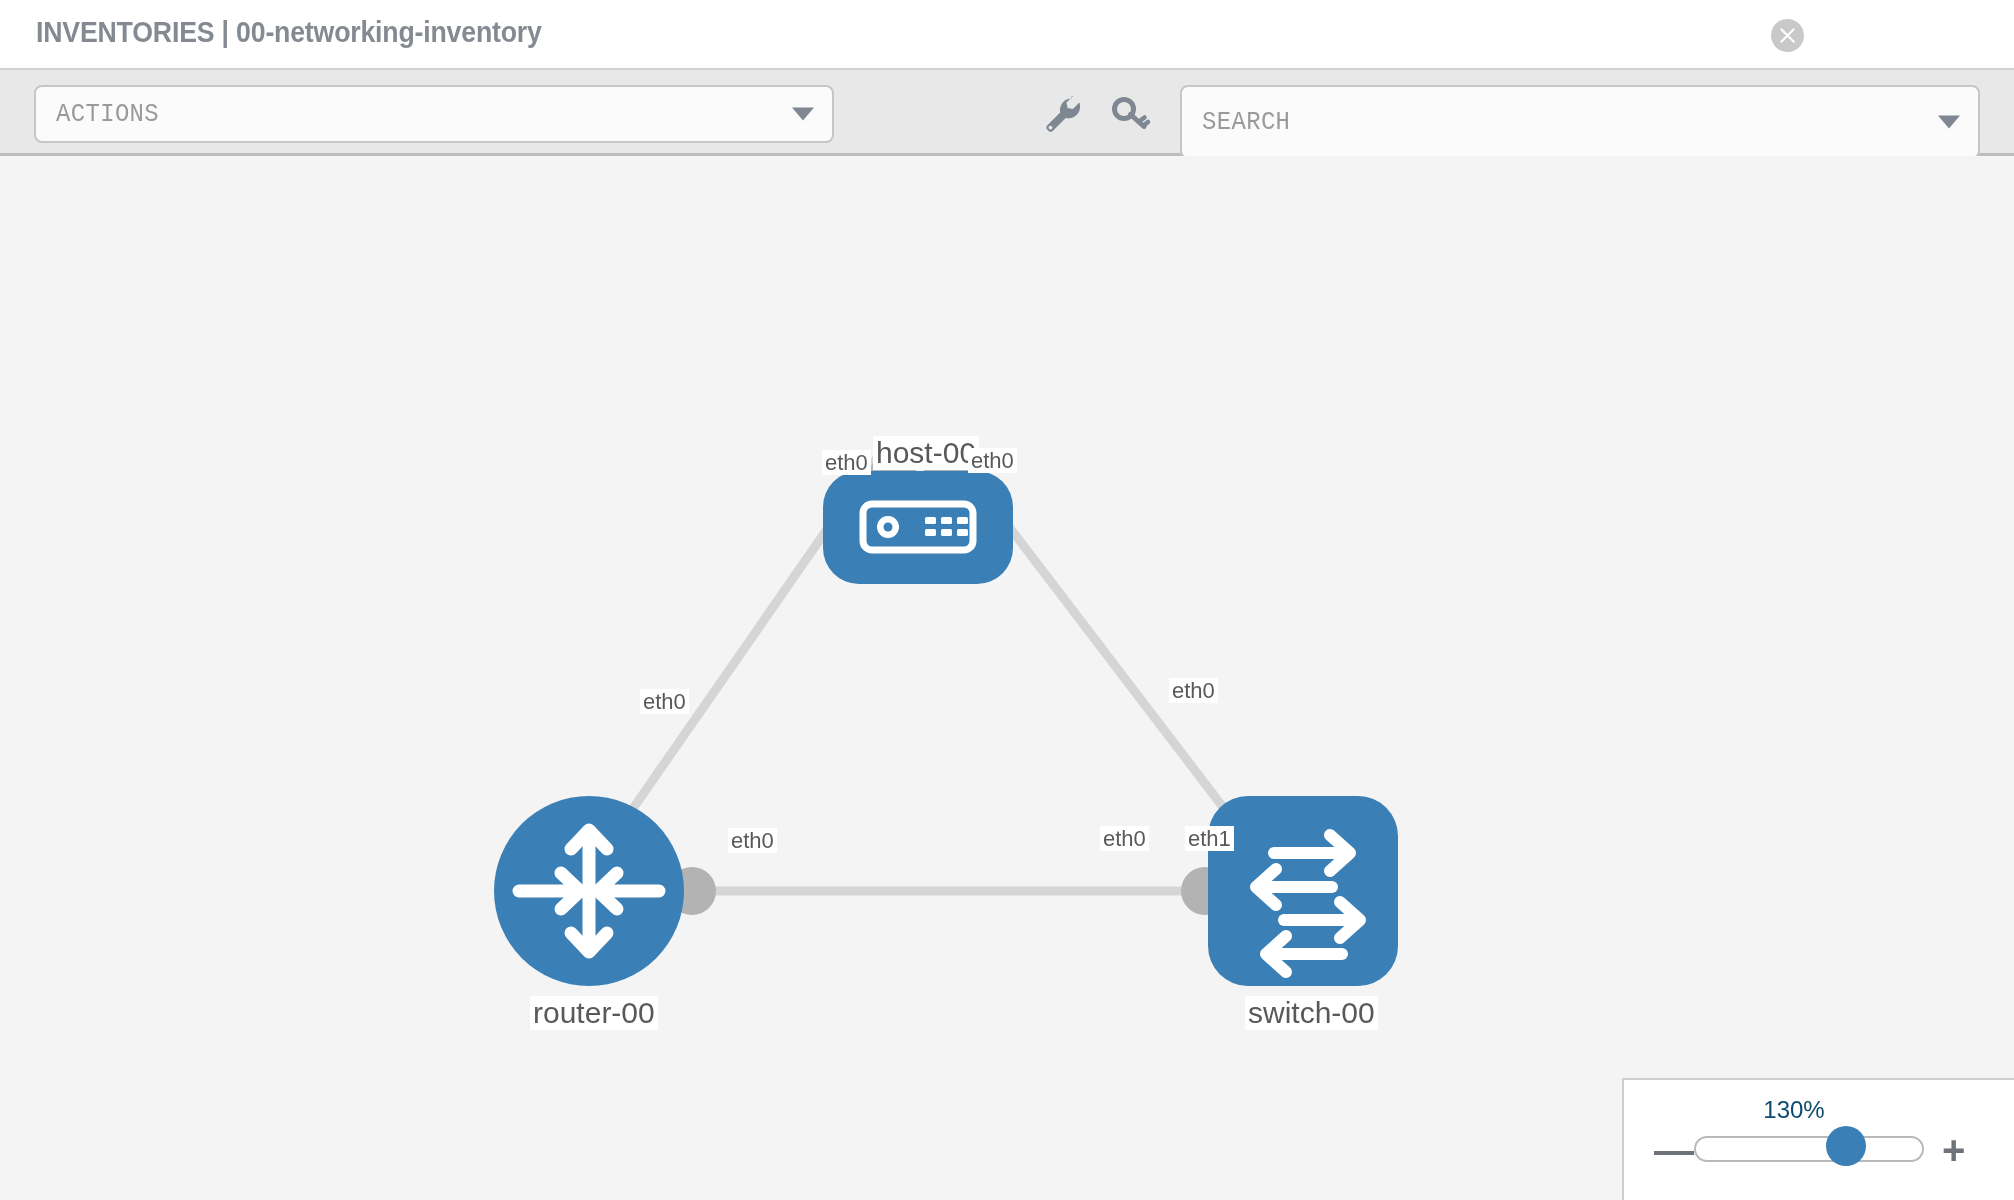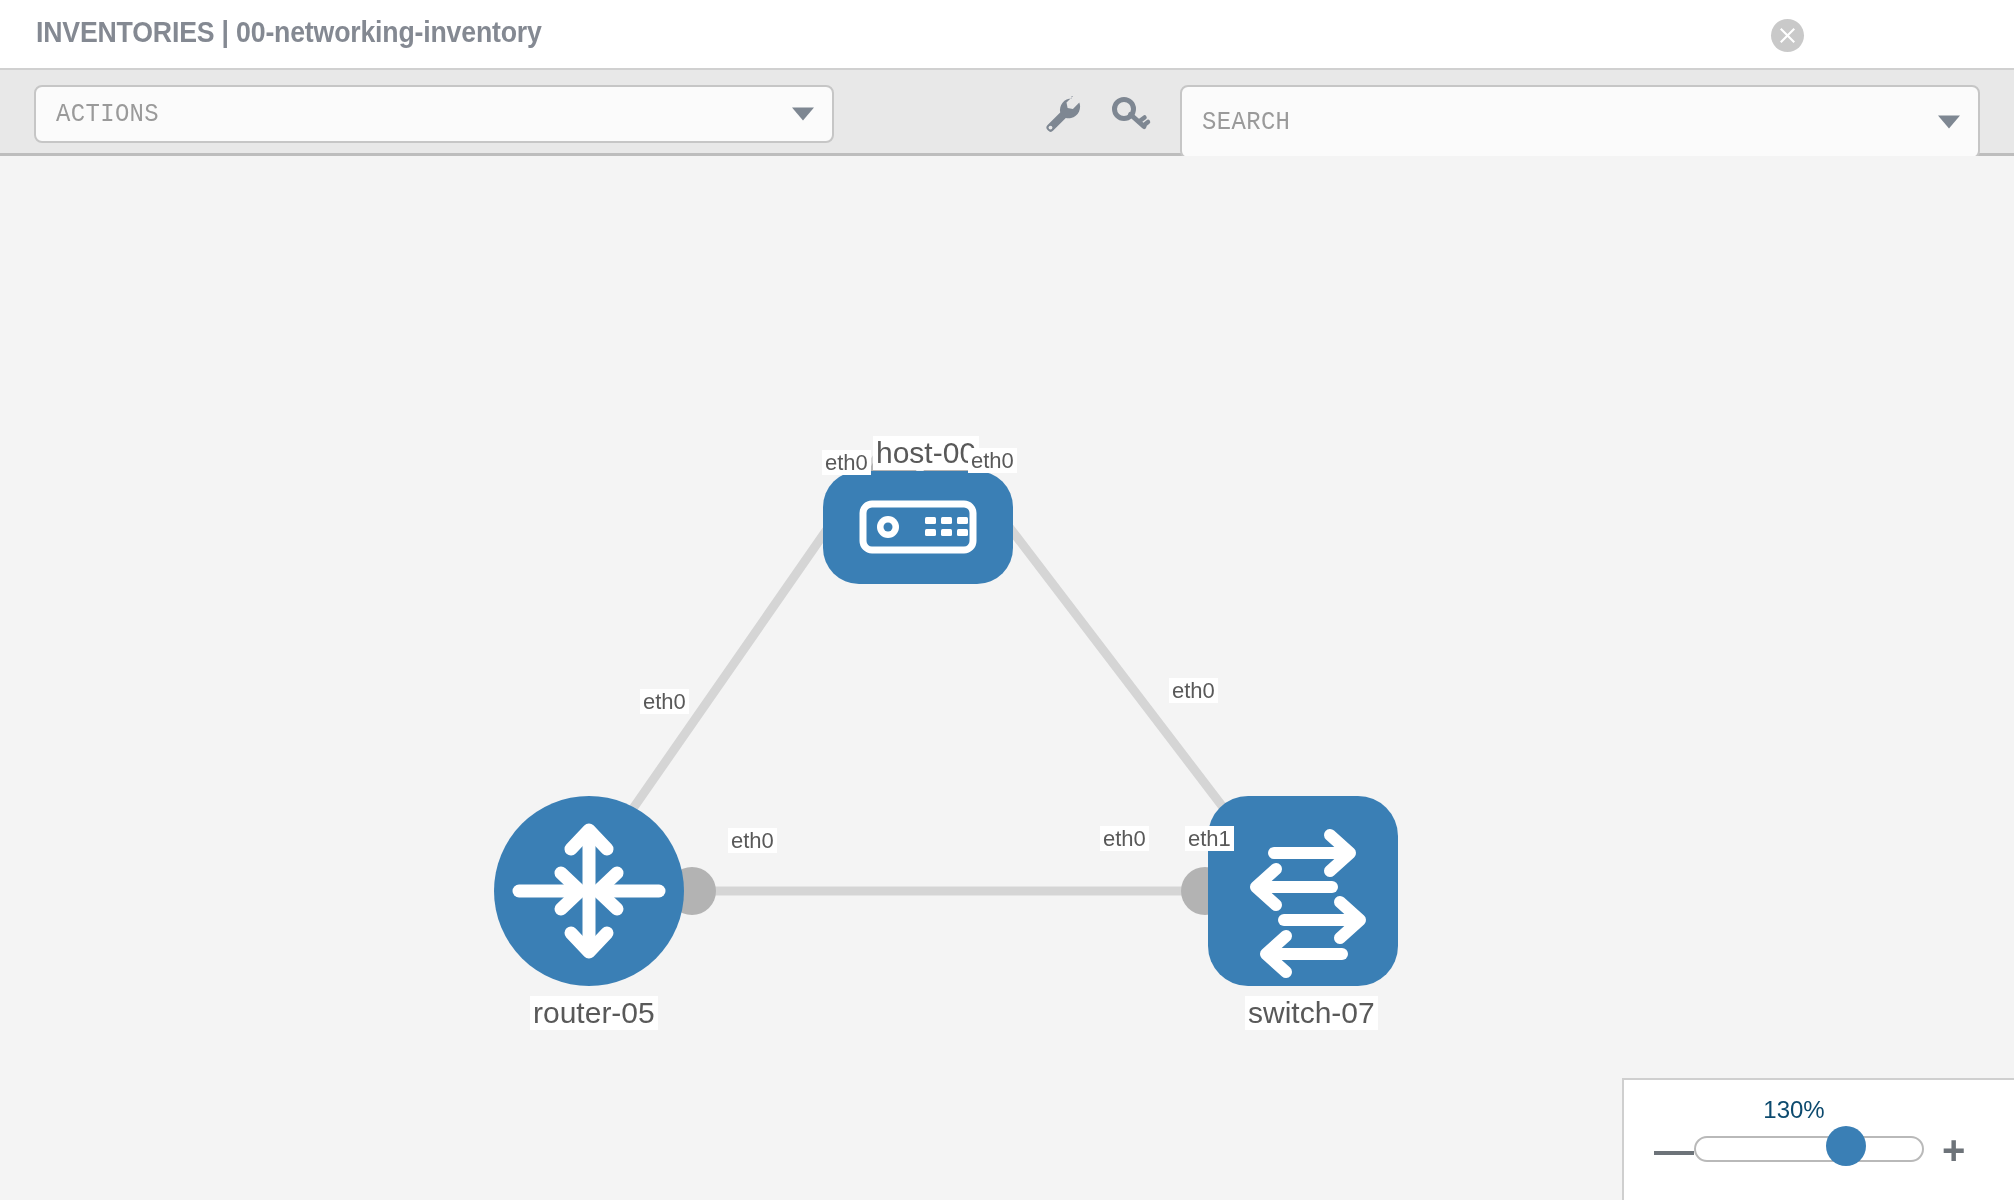--- a/index.html
+++ b/index.html
@@ -311,23 +311,23 @@
 
         <line x1="1342" y1="798" x2="1268" y2="798"></line>
         <polyline points="1286,780 1266,798 1286,816"></polyline>
       </g>
     </g>
 
   </svg>
 
   <div class="node-label label-node" style="left:873px; top:280px;">host-00</div>
 
-  <div class="node-label label-node" style="left:530px; top:840px;">router-05</div>
-
-  <div class="node-label label-node" style="left:1245px; top:840px;">switch-07</div>
+  <div class="node-label label-node" style="left:530px; top:840px;">router-00</div>
+
+  <div class="node-label label-node" style="left:1245px; top:840px;">switch-00</div>
 
   <div class="node-label label-iface" style="left:822px; top:294px;">eth0</div>
 
   <div class="node-label label-iface" style="left:968px; top:292px;">eth0</div>
 
   <div class="node-label label-iface" style="left:640px; top:533px;">eth0</div>
 
   <div class="node-label label-iface" style="left:1169px; top:522px;">eth0</div>
 
   <div class="node-label label-iface" style="left:728px; top:672px;">eth0</div>

